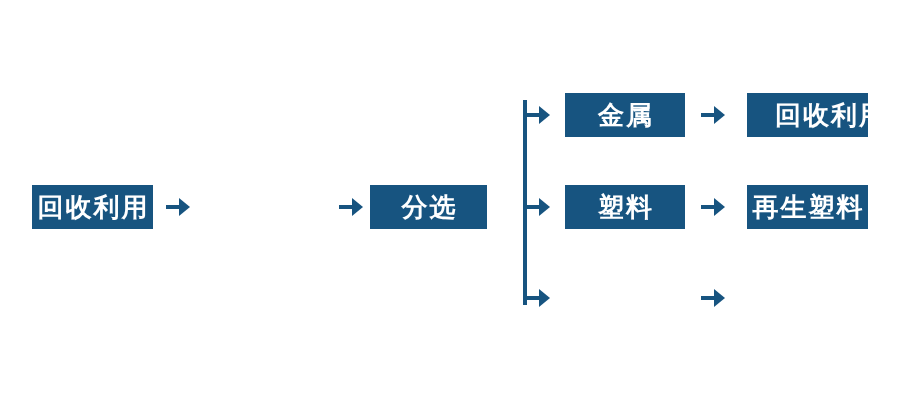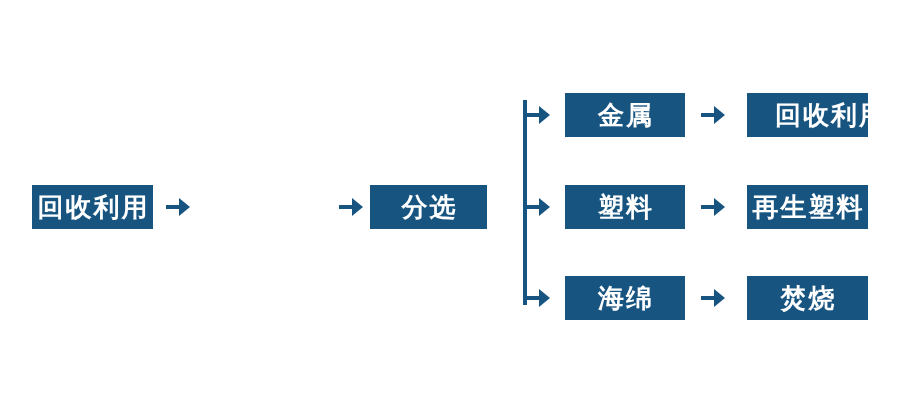--- a/index.html
+++ b/index.html
@@ -89,20 +89,18 @@
   <svg class="arrow" style="left:701px; top:197px;" viewBox="0 0 24 20">
     <rect x="0" y="8" width="16" height="4"></rect>
     <polygon points="13,1 24,10 13,19"></polygon>
   </svg>
   <div class="node" style="left:747px; top:185px; width:121px;">再生塑料</div>
 
   <svg class="arrow" style="left:526px; top:288px;" viewBox="0 0 24 20">
     <rect x="0" y="8" width="16" height="4"></rect>
     <polygon points="13,1 24,10 13,19"></polygon>
   </svg>
-  <div class="node" style="left:565px; top:276px; width:120px;">海绵</div>
   <svg class="arrow" style="left:701px; top:288px;" viewBox="0 0 24 20">
     <rect x="0" y="8" width="16" height="4"></rect>
     <polygon points="13,1 24,10 13,19"></polygon>
   </svg>
-  <div class="node" style="left:747px; top:276px; width:121px;">焚烧</div>
 
 </div>
 
 </body></html>

